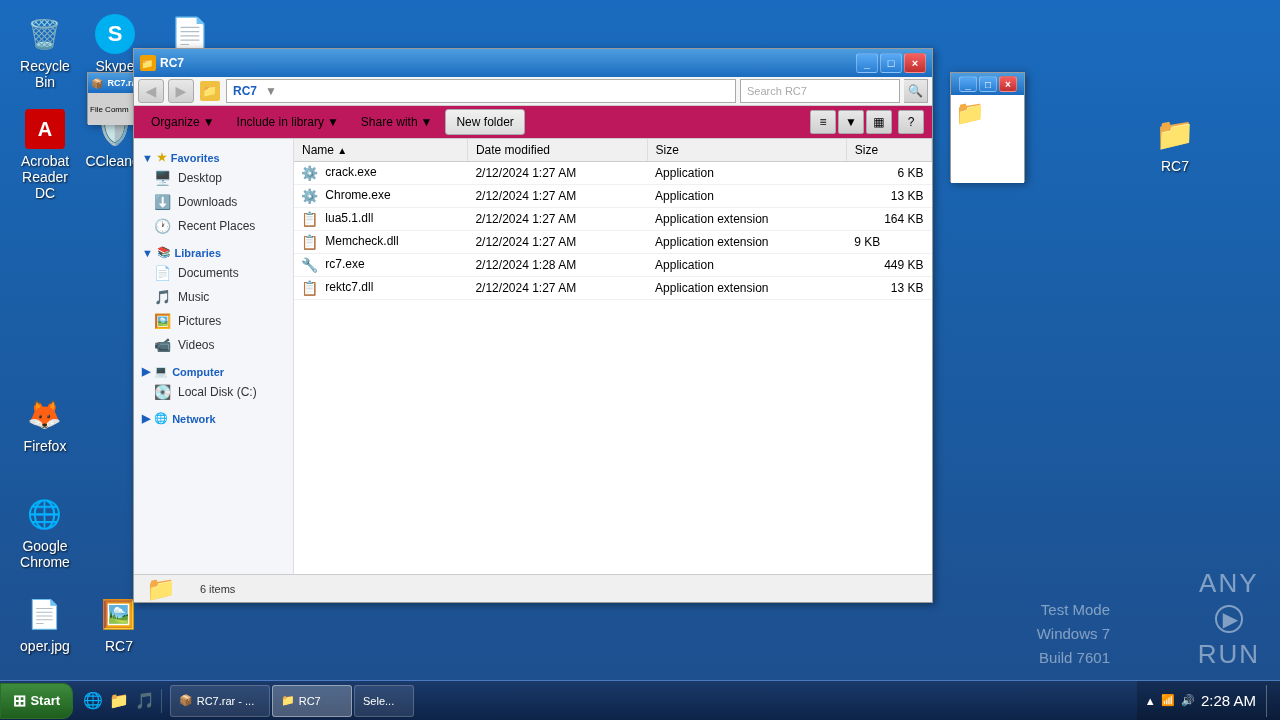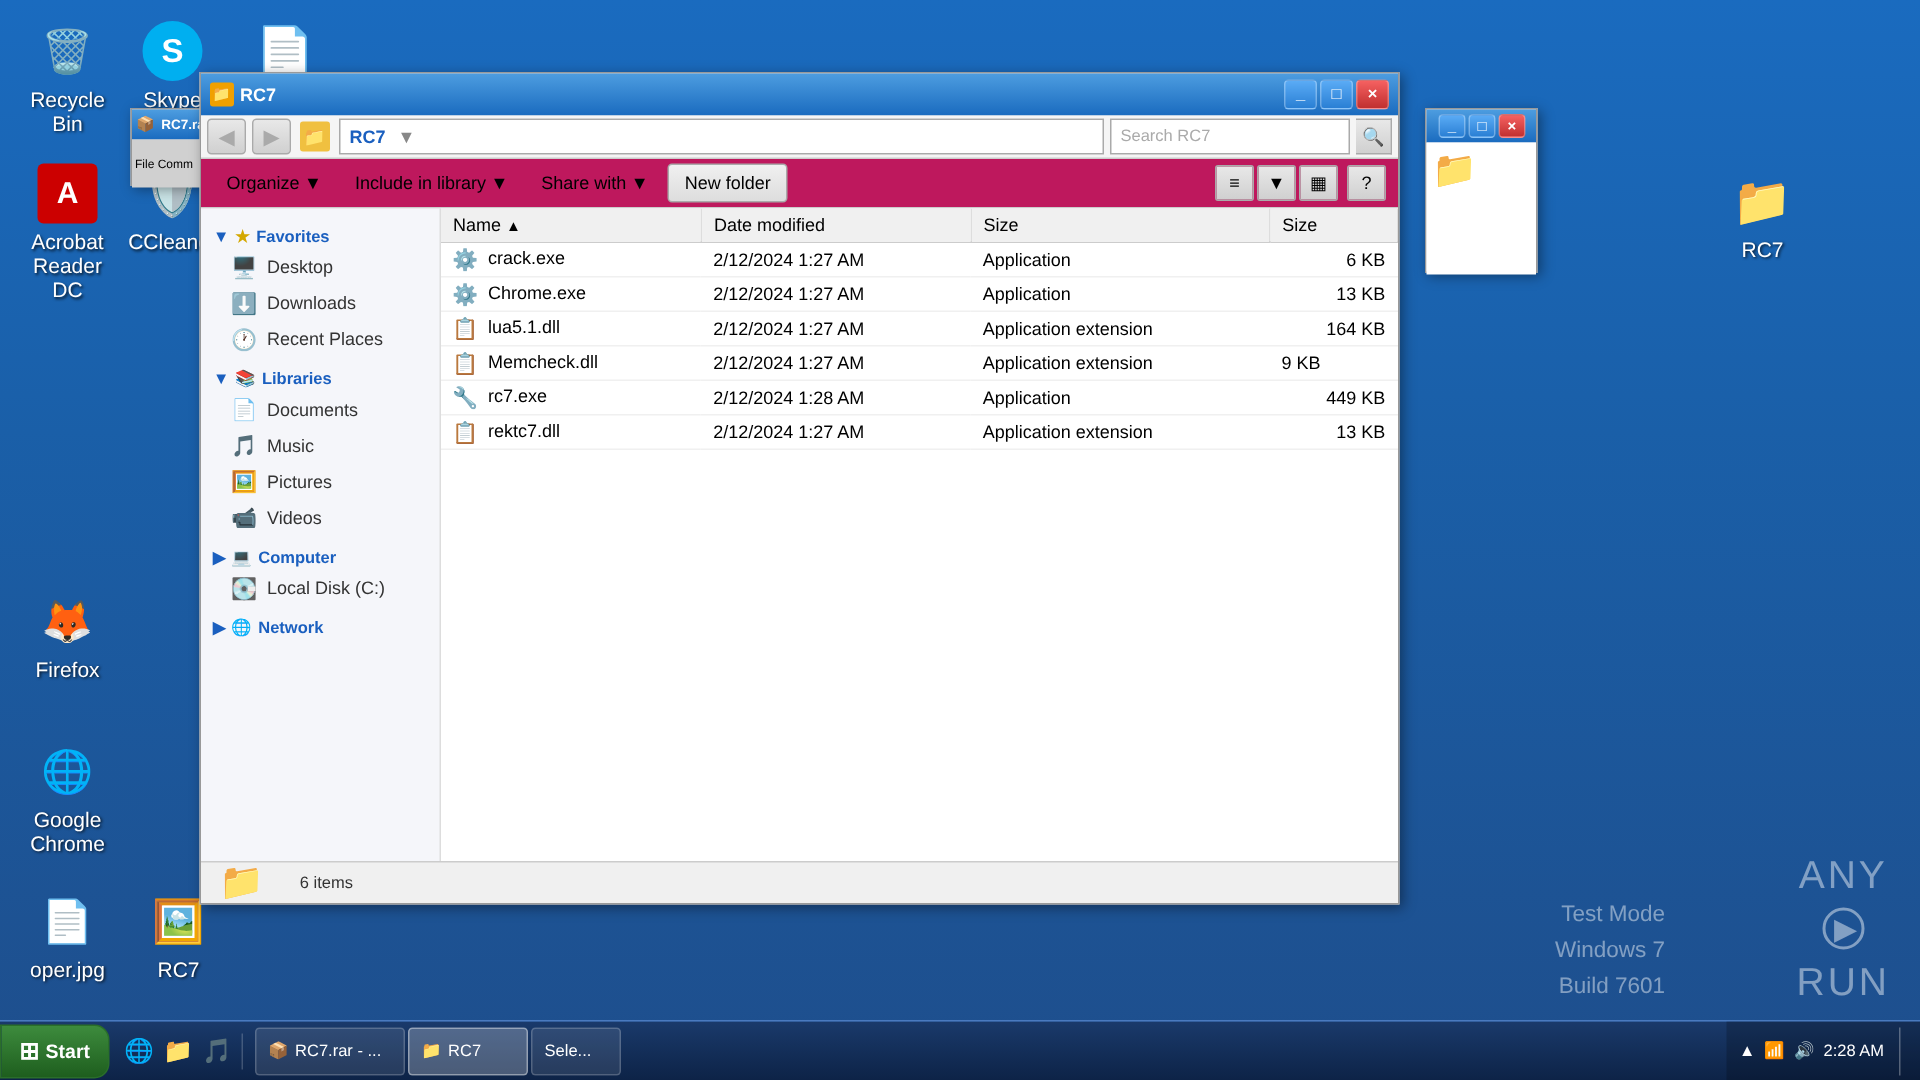--- a/index.html
+++ b/index.html
@@ -810,17 +810,17 @@
       </div>
       <div class="taskbar-item" style="min-width:60px;">
         <span>Sele...</span>
       </div>
     </div>
 
     <div class="taskbar-tray">
       <span>▲</span>
       <span>📶</span>
       <span>🔊</span>
-      <span style="font-size:11px;cursor:pointer;">2:28 AM</span>
+      <span style="font-size:15px;cursor:pointer;">2:28 AM</span>
       <span style="width:6px;height:32px;border-left:1px solid rgba(255,255,255,0.3);margin-left:4px;"></span>
     </div>
   </div>
 </div>
 
 </body></html>

